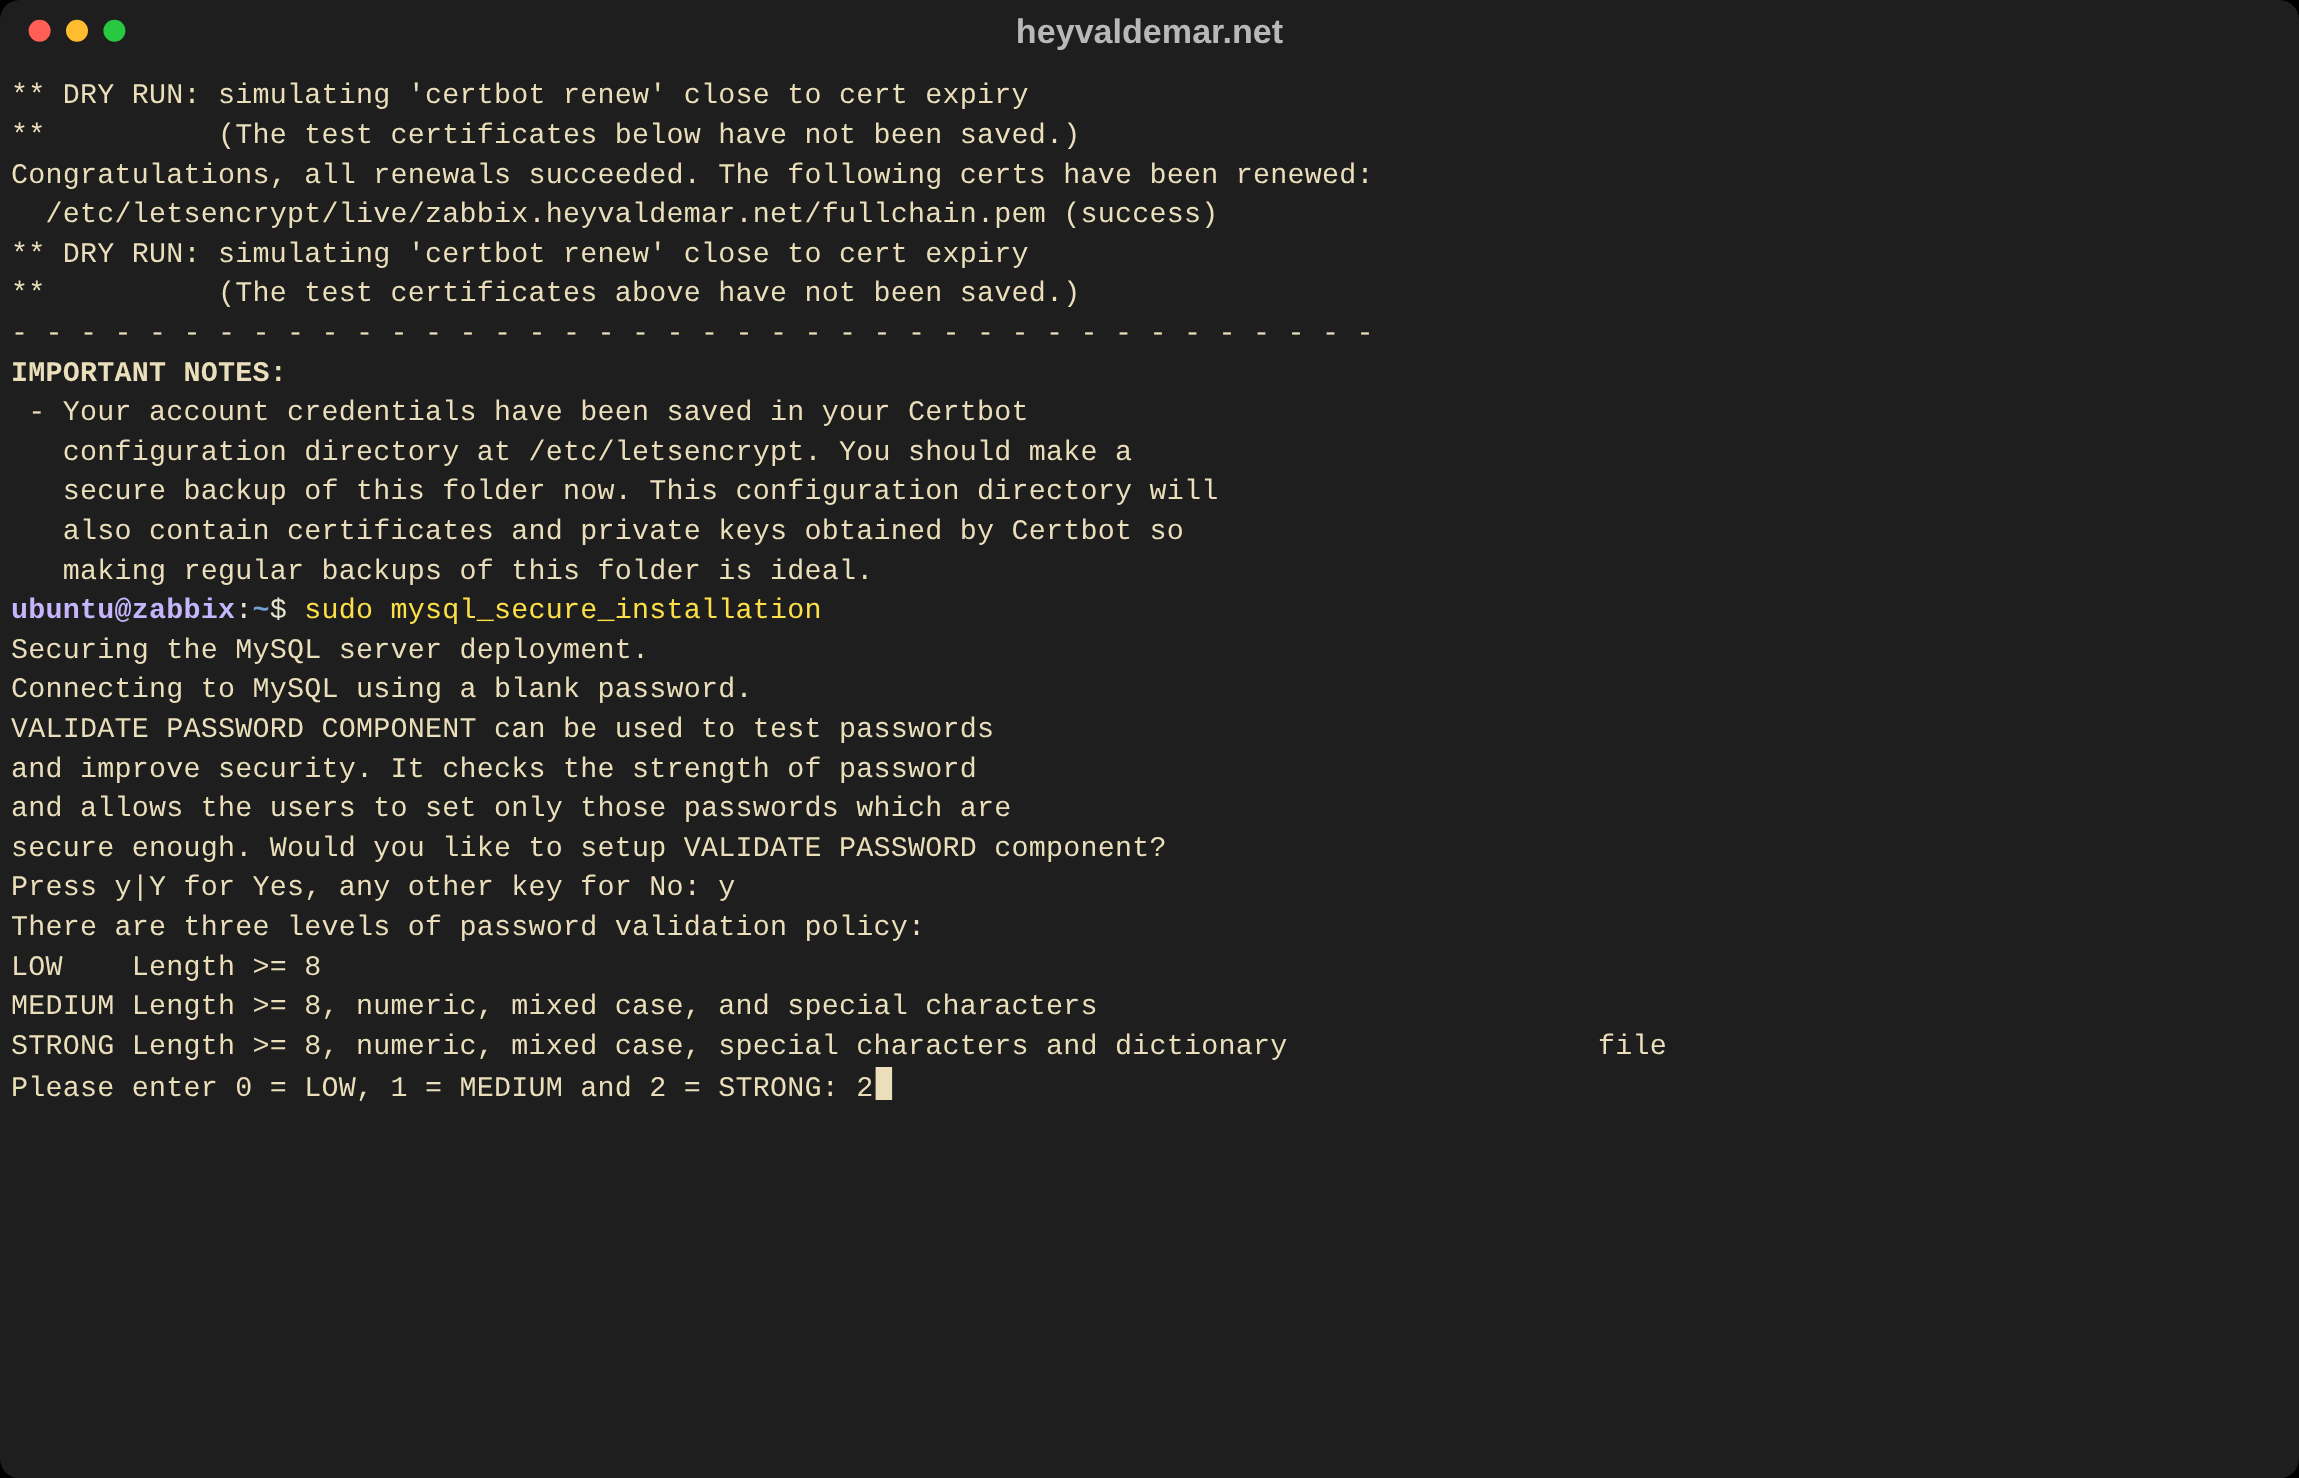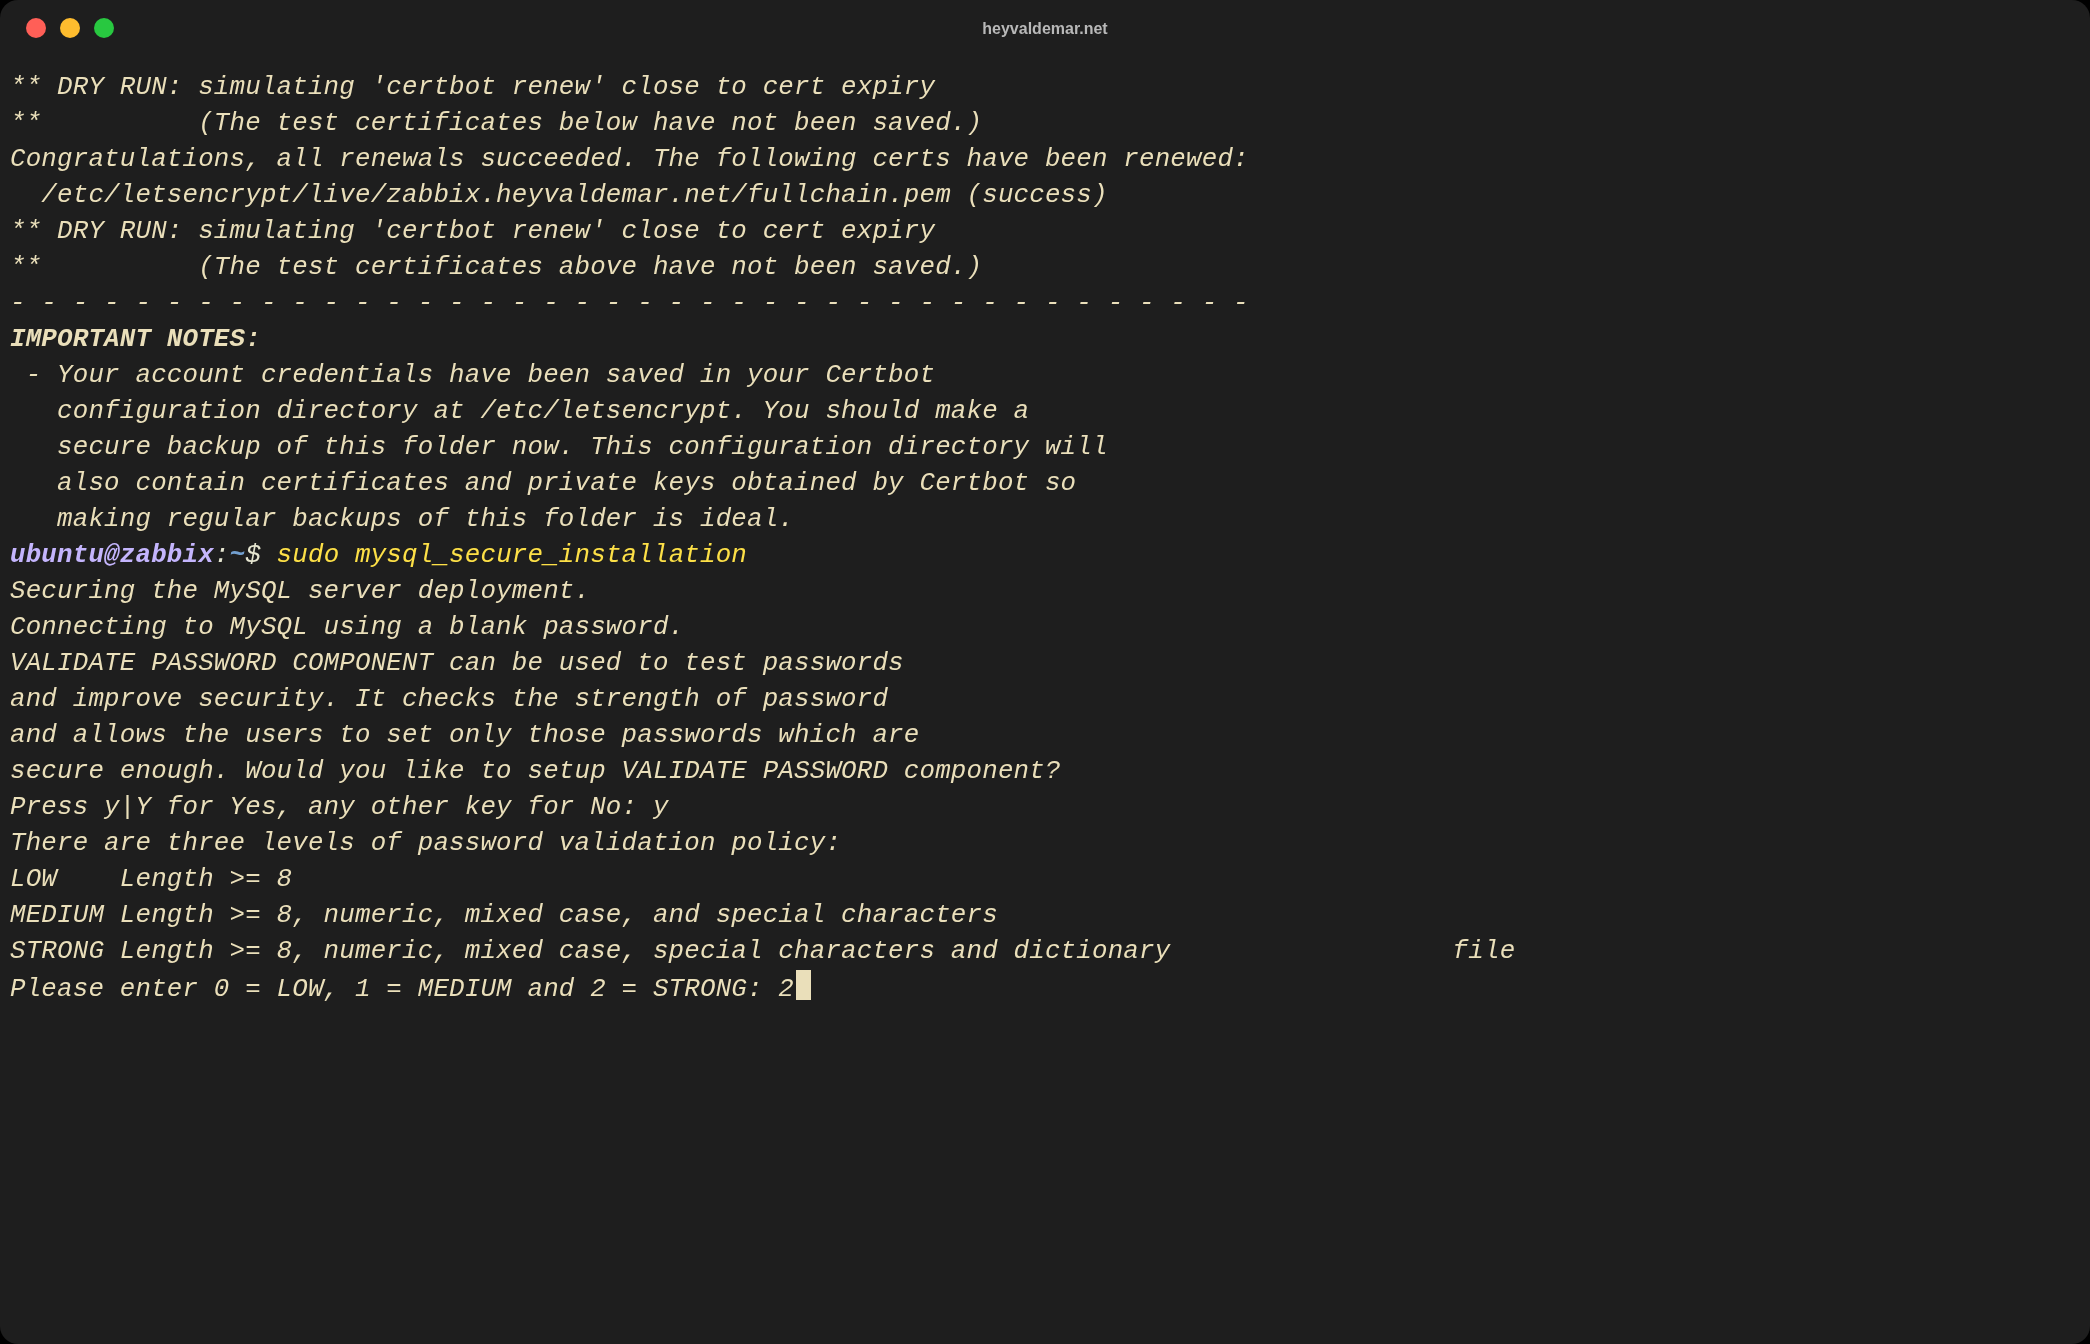--- a/index.html
+++ b/index.html
@@ -40,36 +40,36 @@
     width: 20px;
     height: 20px;
     border-radius: 50%;
   }
   .close    { background: #ff5f57; }
   .minimize { background: #febc2e; }
   .zoom     { background: #28c840; }
   .title {
     font-family: -apple-system, "Helvetica Neue", Arial, sans-serif;
     font-weight: 600;
-    font-size: 16px;
+    font-size: 31px;
     color: #b8b8b8;
   }
   .terminal-body {
     position: absolute;
     top: 70px;
     left: 10px;
     right: 10px;
     bottom: 10px;
     font-size: 25.8px;
     line-height: 36px;
     letter-spacing: 0.2px;
     white-space: pre;
     color: #eadfba;
   }
-  .line { white-space: pre; font-style: italic; }
+  .line { white-space: pre; }
   .bold { font-weight: 700; }
   .prompt-user { color: #c4b5fd; font-weight: 700; }
   .prompt-path { color: #729fcf; font-weight: 700; }
   .prompt-sym  { color: #e5e5d0; }
   .cmd { color: #fde047; }
   .cursor {
     display: inline-block;
     width: 15px;
     height: 30px;
     background: #eadfba;

